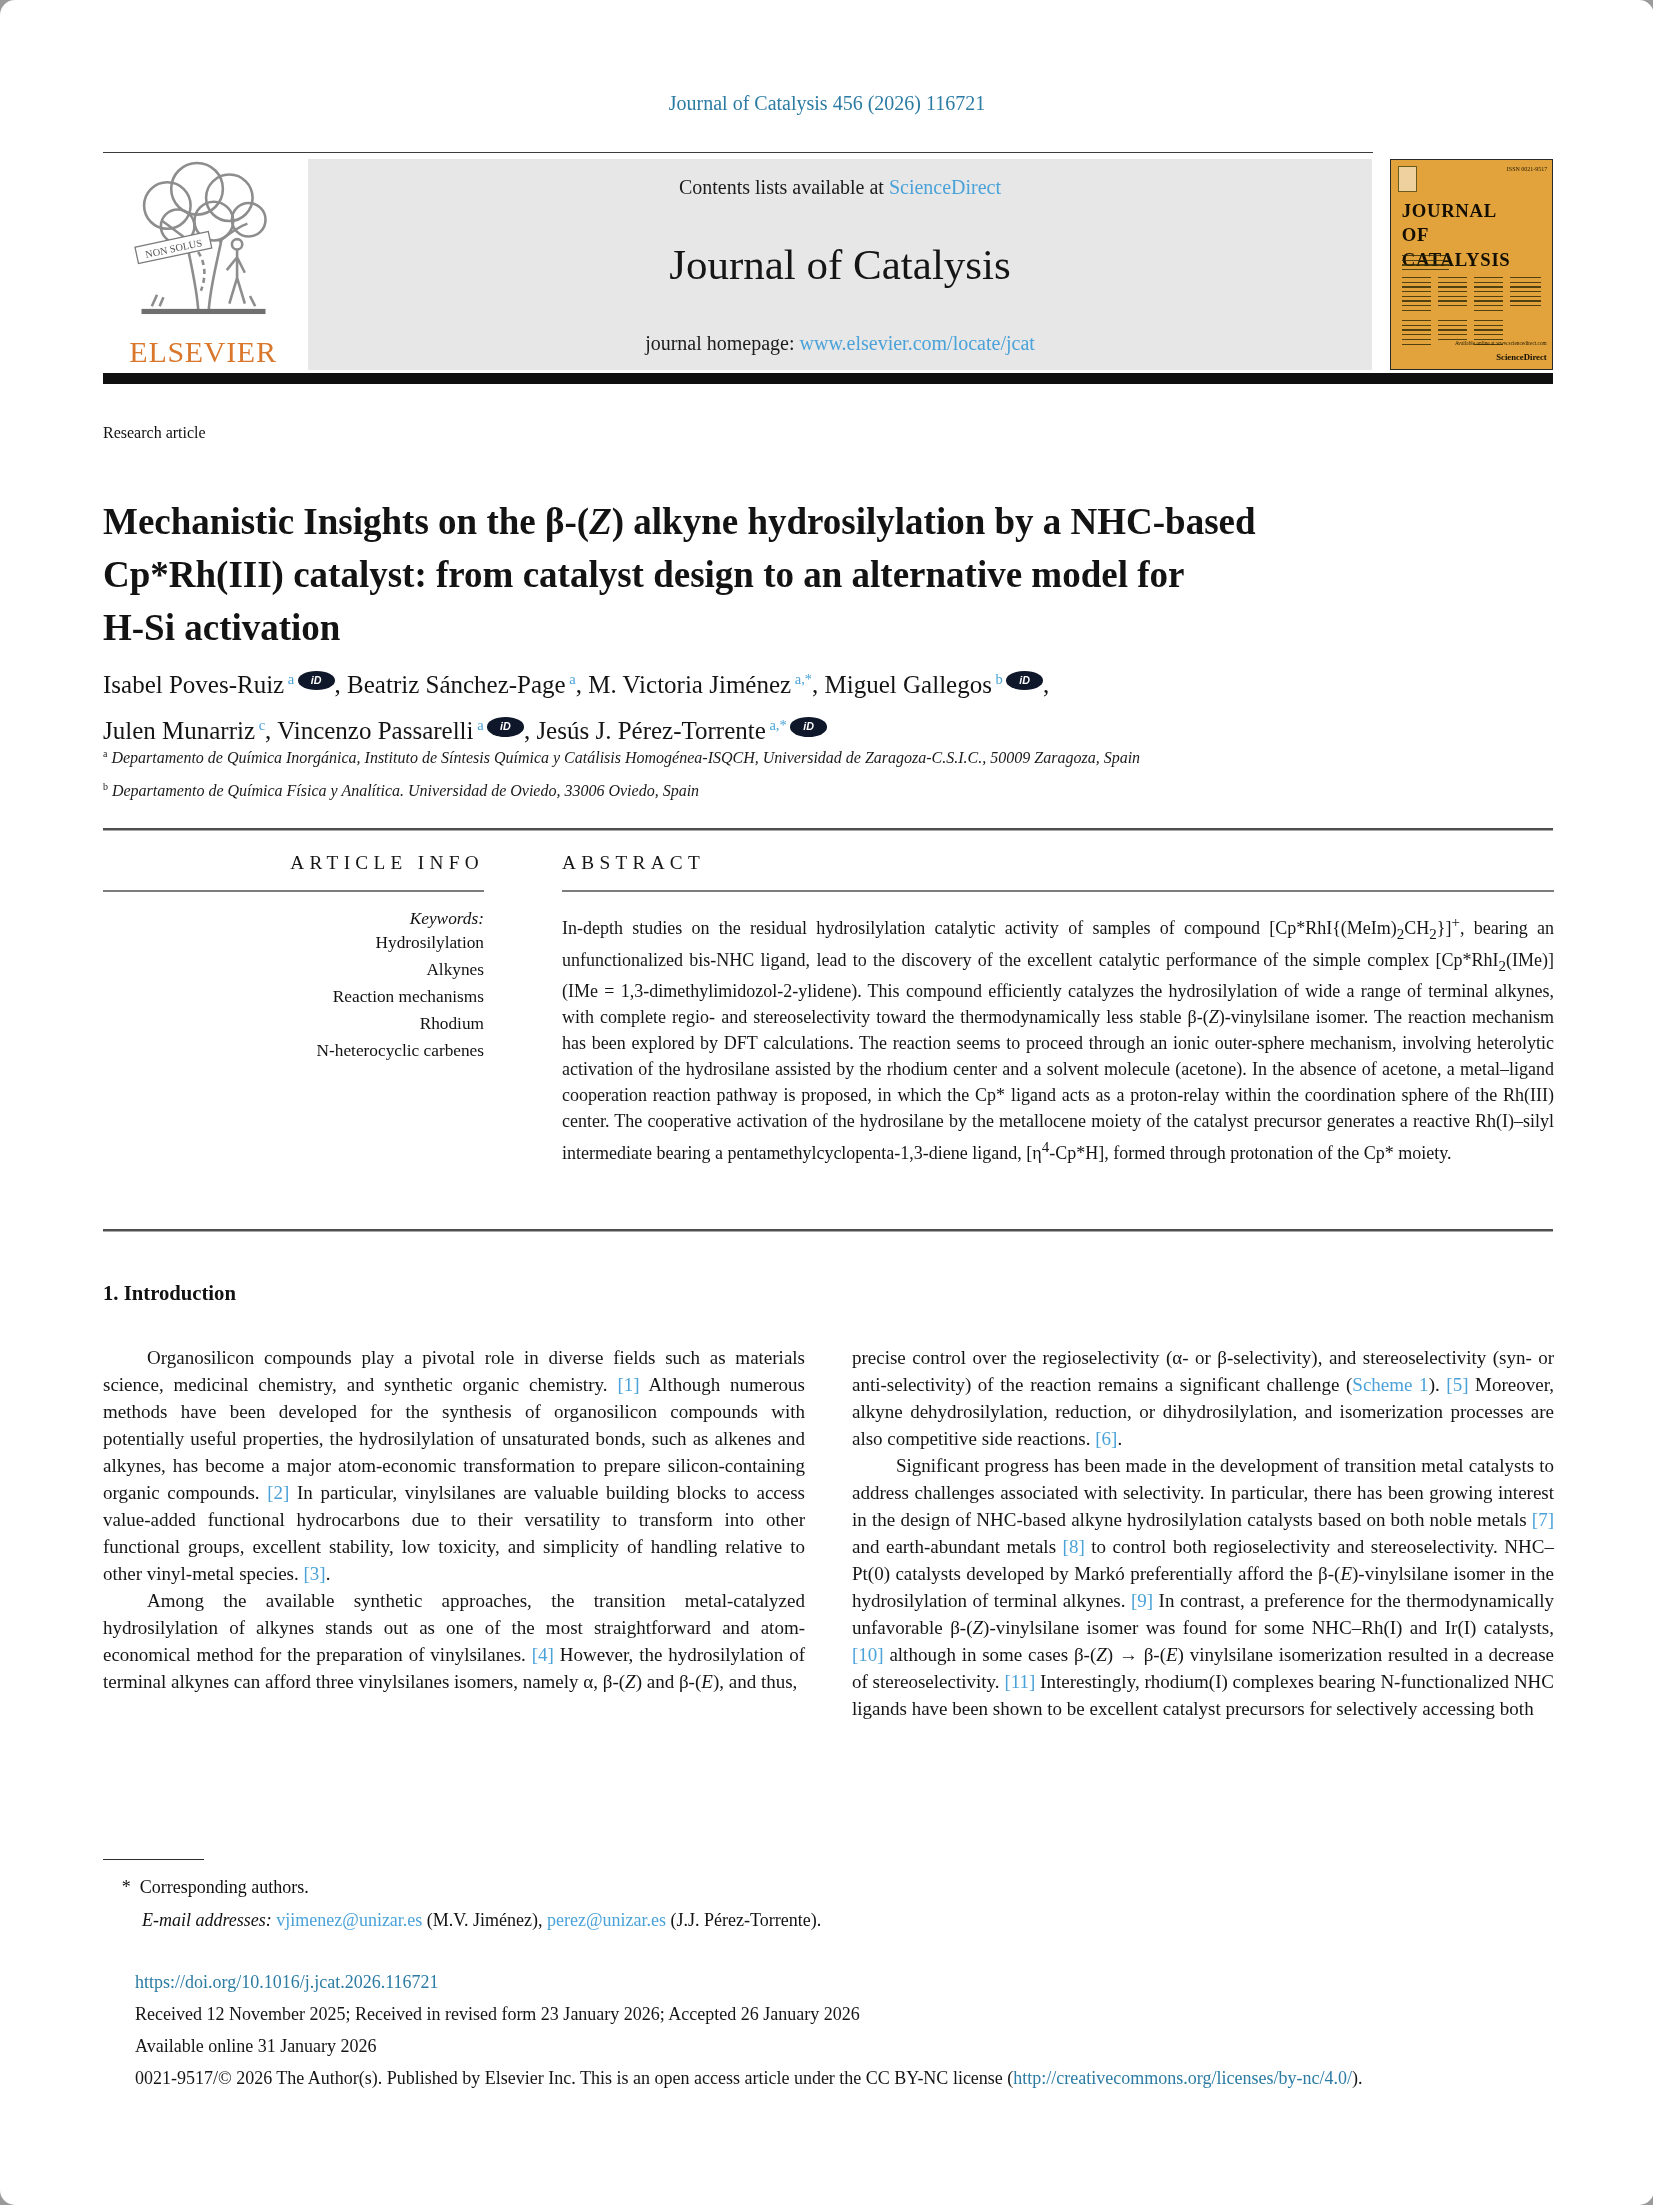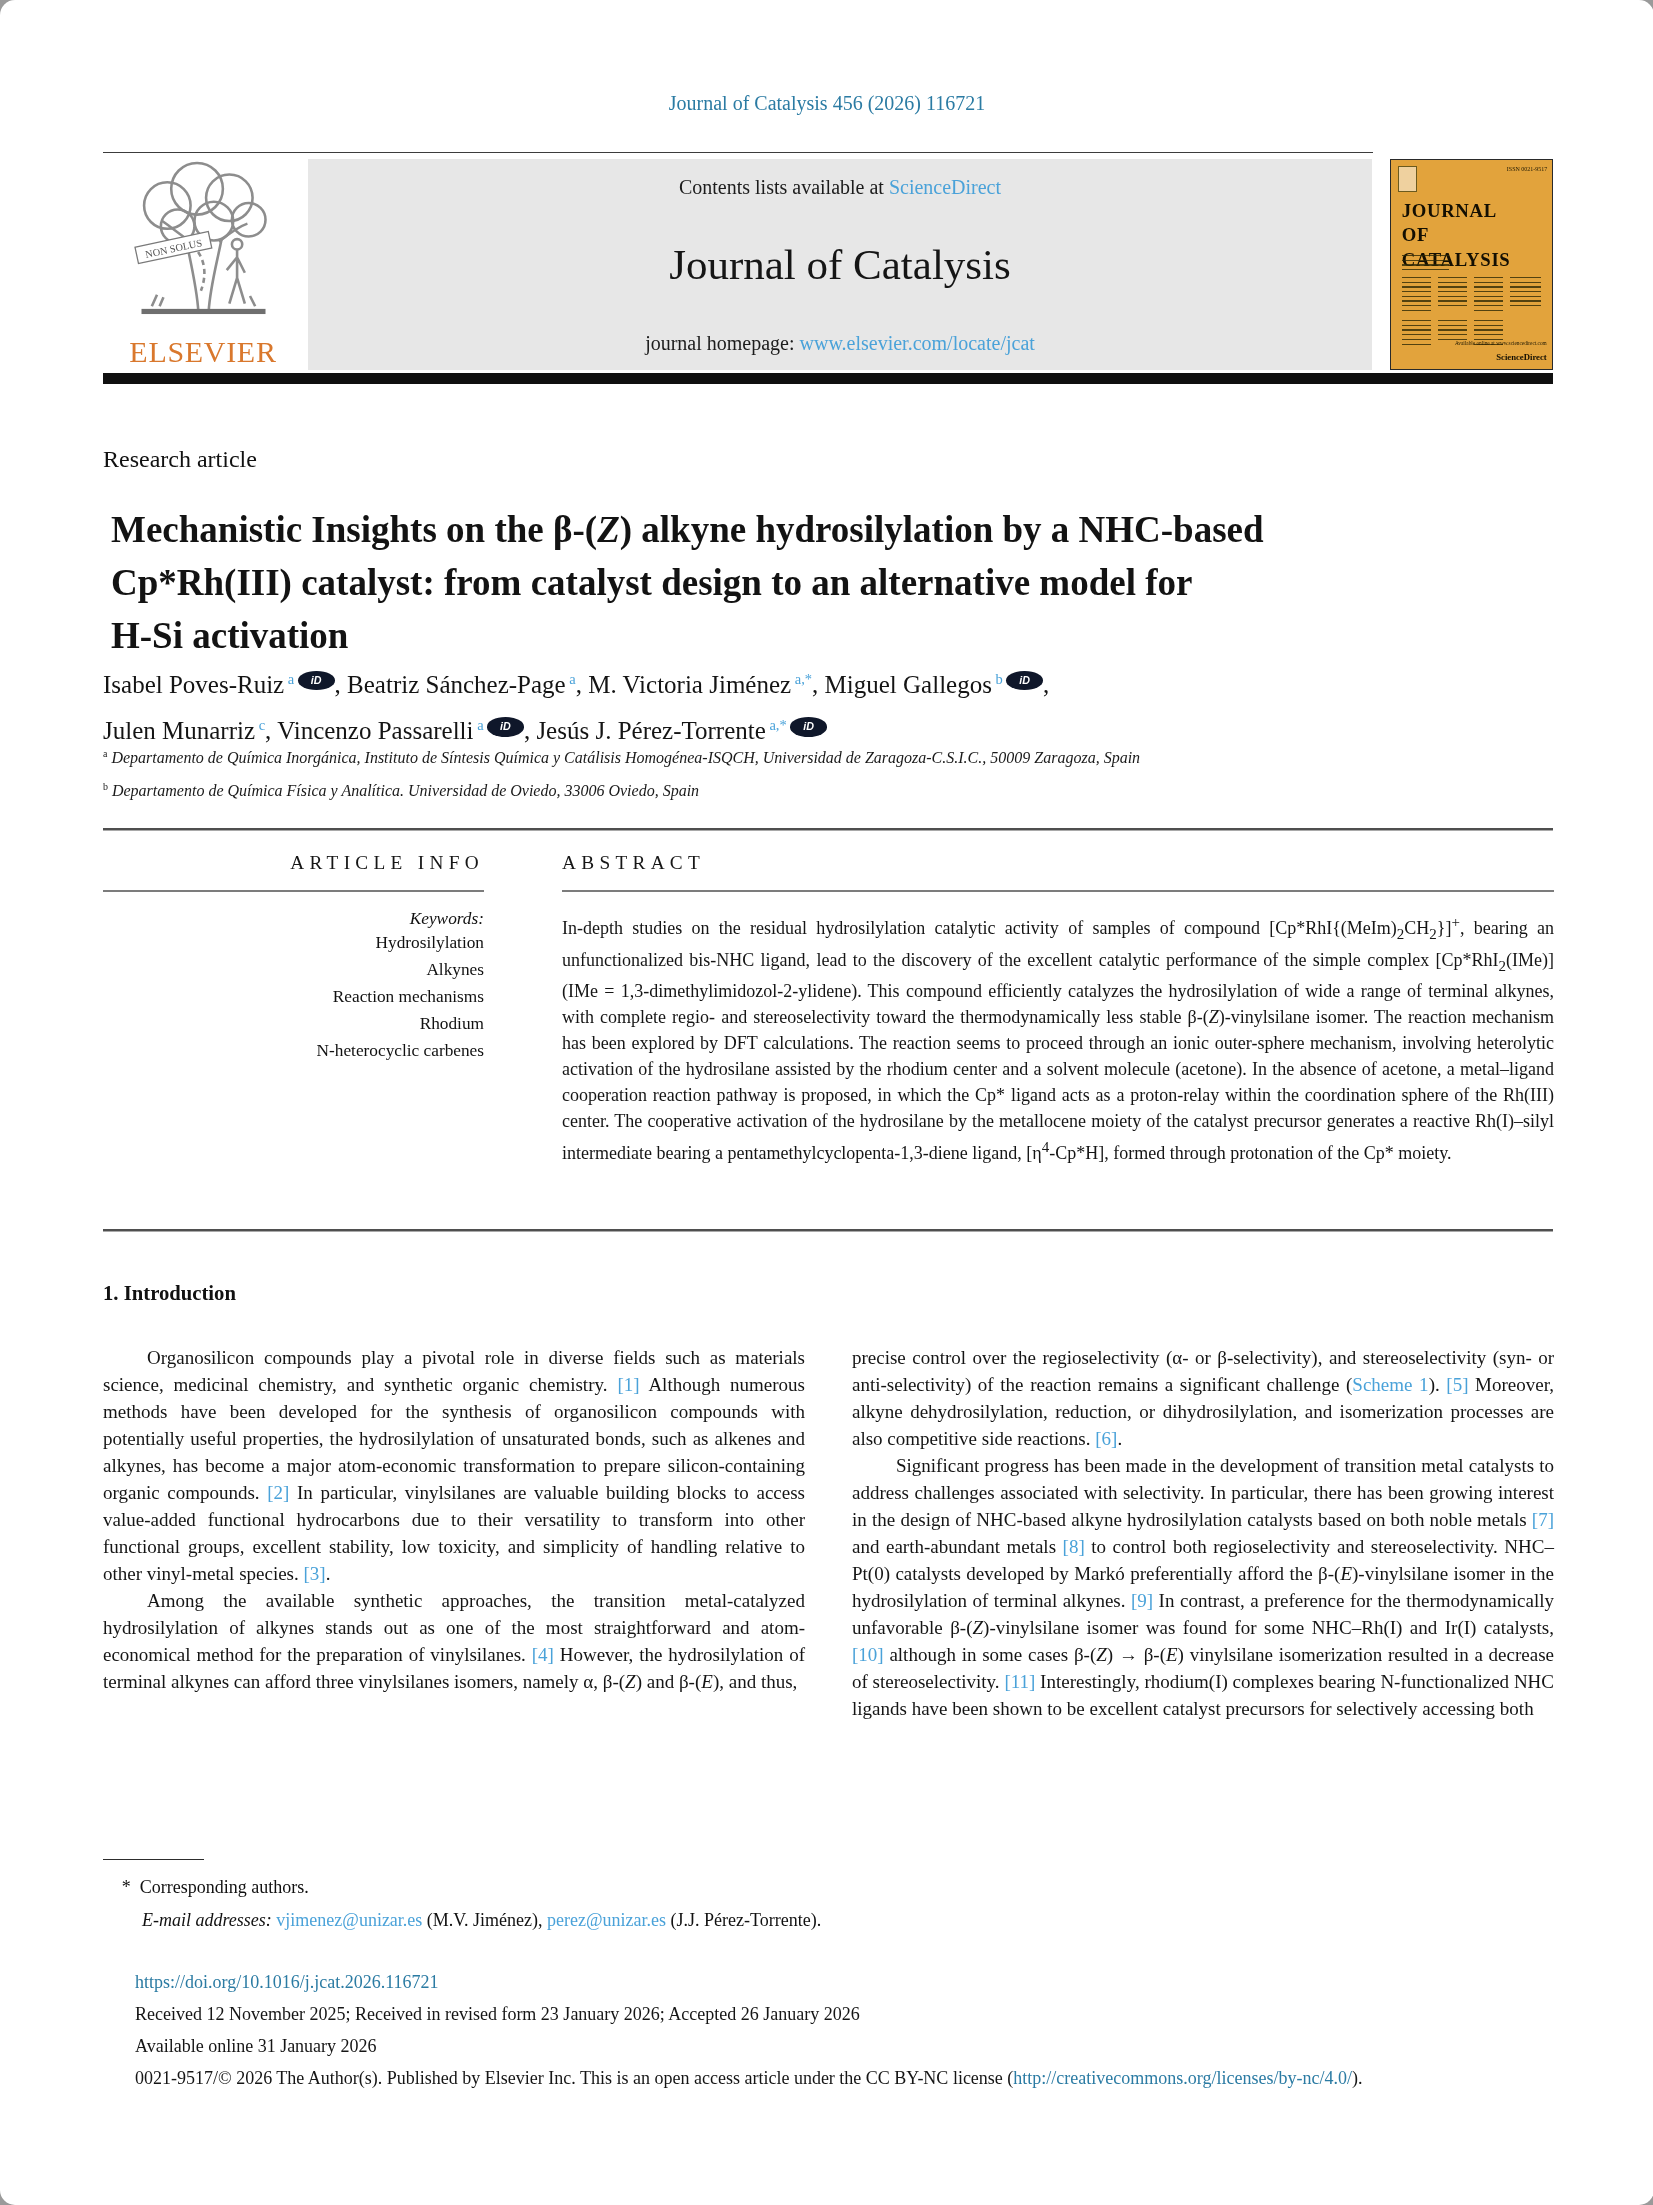--- a/index.html
+++ b/index.html
@@ -24,21 +24,21 @@
   .cover{top:159px;left:1390px;width:163px;height:211px;background:#e2a33c;border:1.3px solid #2a2a2a;box-sizing:border-box;}
   .cv-logo{position:absolute;left:6.7px;top:6px;width:17.3px;height:24px;border:0.7px solid #6b5a1e;background:rgba(250,248,240,.55);}
   .cv-issn{position:absolute;right:4.7px;top:6px;font-size:6px;color:#201a04;}
   .cv-title{position:absolute;left:10.7px;top:39px;width:141px;font-size:18.7px;font-weight:bold;color:#140f02;line-height:1.3;letter-spacing:0.7px;}
   .cv-title .w1{word-spacing:17.3px;}
   .cv-lines{position:absolute;background-image:repeating-linear-gradient(to bottom,#2e2905 0 1.3px,transparent 1.3px 4.7px);opacity:.8;}
   .cv-avail{position:absolute;right:5.3px;bottom:23px;font-size:5.3px;color:#201a04;}
   .cv-sd{position:absolute;right:5.3px;bottom:6.7px;font-size:8.7px;font-weight:bold;color:#140f02;}
   .black-bar{top:373px;left:103px;width:1450px;height:10.7px;background:#101010;}
   
-  .type-label{top:446px;left:103px;font-size:24px;}
+  .type-label{top:424px;left:103px;font-size:16px;}
   .paper-title{top:495px;left:103px;width:1374px;font-size:37px;font-weight:600;line-height:53px;color:#131313;}
   .authors{top:659px;left:103px;width:1400px;font-size:25px;line-height:41px;color:#141414;}
   sup.au{color:#4aa2d9;font-size:0.58em;}
   .orcid{display:inline-block;width:37px;height:19.3px;border-radius:50%;background:#0f172a;color:#fff;
          font:italic bold 10.7px/19.3px "Liberation Sans",sans-serif;text-align:center;vertical-align:super;margin-left:3.3px;}
   .affils{top:739px;left:103px;width:1450px;font-size:16px;font-style:italic;line-height:29px;color:#1a1a1a;}
   .affils sup{font-style:normal;font-size:0.62em;}
   
   .rule-thick{height:2.7px;background:linear-gradient(#4f4f4f 55%,#a9a9a9 55%);}
   .rule-top{top:828px;left:103px;width:1450px;}
@@ -122,21 +122,21 @@
     <div class="cv-lines" style="left:10.7px;top:160px;width:29px;height:27px;"></div>
     <div class="cv-lines" style="left:47px;top:160px;width:29px;height:23px;"></div>
     <div class="cv-lines" style="left:83px;top:160px;width:29px;height:25px;"></div>
     <div class="cv-avail">Available online at www.sciencedirect.com</div>
     <div class="cv-sd">ScienceDirect</div>
   </div>
 
   <div class="abs black-bar"></div>
 
   <div class="abs type-label">Research article</div>
-  <h1 class="abs paper-title" style="margin:8px;">Mechanistic Insights on the β-(<i>Z</i>) alkyne hydrosilylation by a NHC-based<br>Cp*Rh(III) catalyst: from catalyst design to an alternative model for<br>H-Si activation</h1>
+  <h1 class="abs paper-title" style="margin:0;">Mechanistic Insights on the β-(<i>Z</i>) alkyne hydrosilylation by a NHC-based<br>Cp*Rh(III) catalyst: from catalyst design to an alternative model for<br>H-Si activation</h1>
 
   <div class="abs authors">
     <div>Isabel Poves-Ruiz<sup class="au"> a</sup><span class="orcid">iD</span>, Beatriz Sánchez-Page<sup class="au"> a</sup>, M. Victoria Jiménez<sup class="au"> a,*</sup>, Miguel Gallegos<sup class="au"> b</sup><span class="orcid">iD</span>,</div>
     <div>Julen Munarriz<sup class="au"> c</sup>, Vincenzo Passarelli<sup class="au"> a</sup><span class="orcid">iD</span>, Jesús J. Pérez-Torrente<sup class="au"> a,*</sup><span class="orcid">iD</span></div>
   </div>
 
   <div class="abs affils">
     <div><sup>a</sup> <span>Departamento de Química Inorgánica, Instituto de Síntesis Química y Catálisis Homogénea-ISQCH, Universidad de Zaragoza-C.S.I.C., 50009 Zaragoza, Spain</span></div>
     <div><sup>b</sup> <span>Departamento de Química Física y Analítica. Universidad de Oviedo, 33006 Oviedo, Spain</span></div>
   </div>

